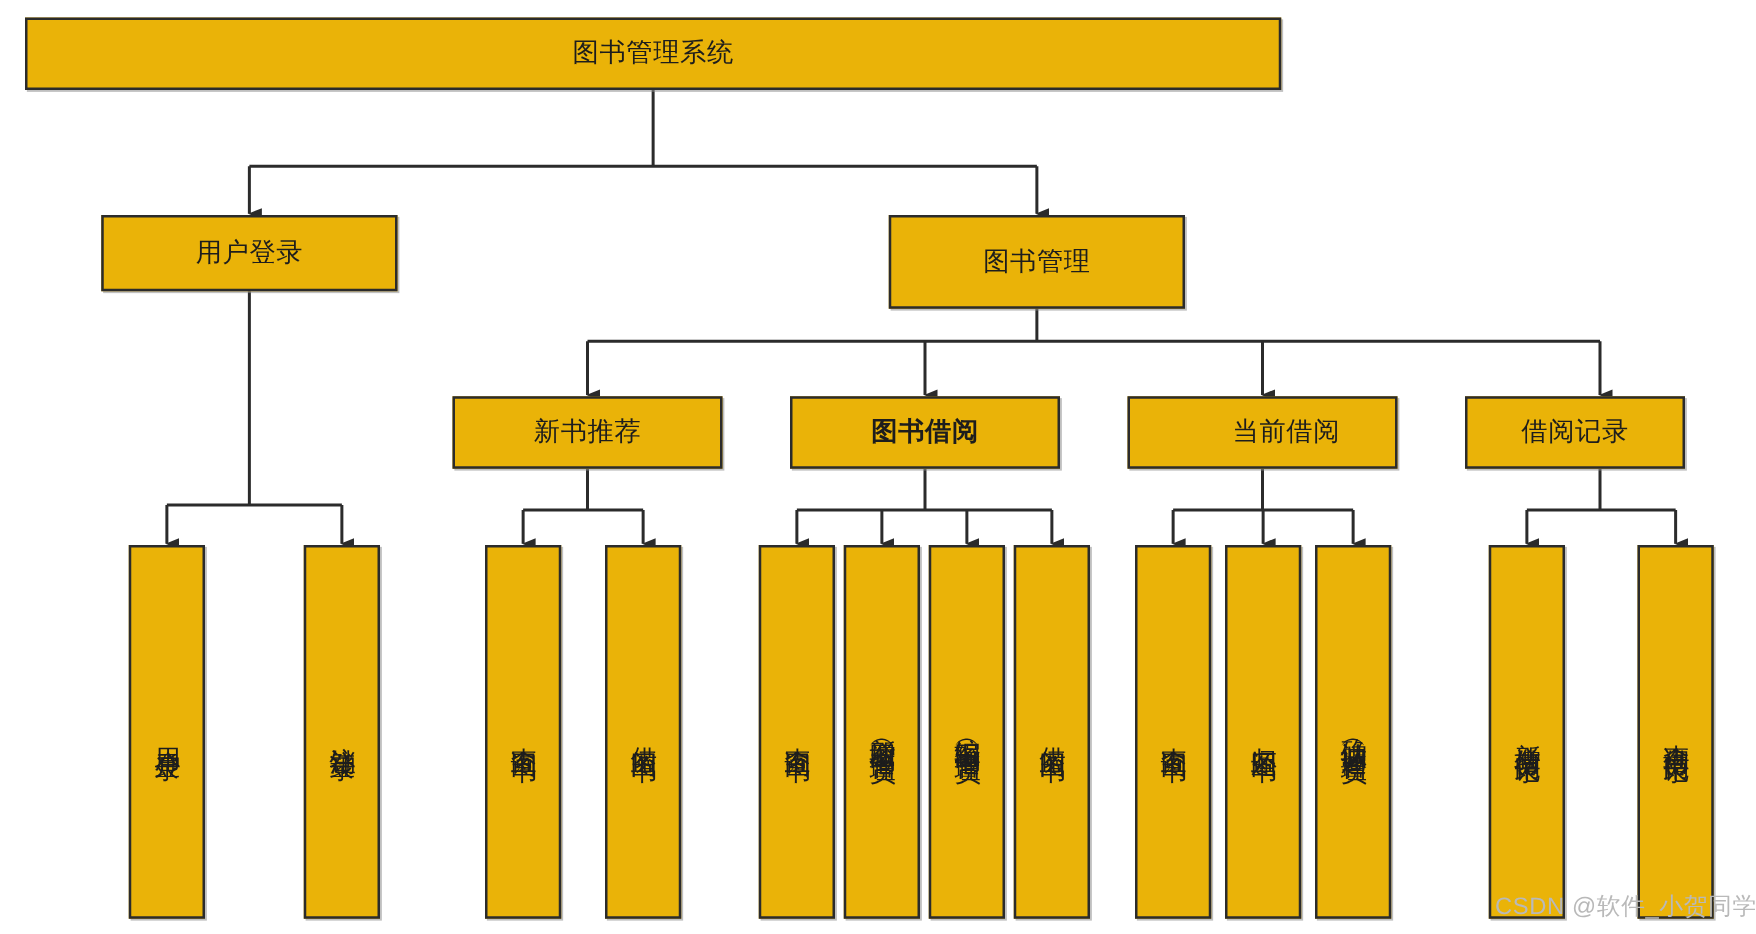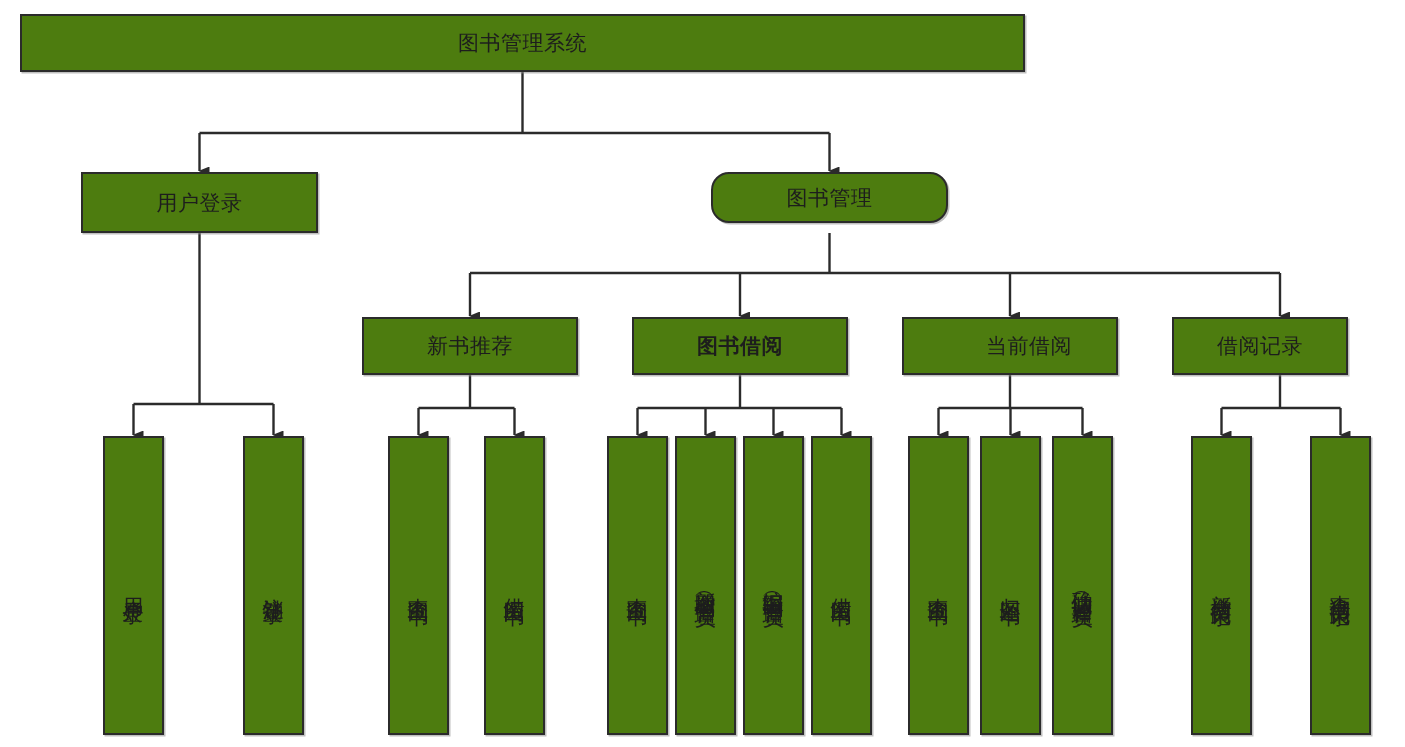--- a/index.html
+++ b/index.html
@@ -24,21 +24,21 @@
     position: absolute;
     left: 0;
     top: 0;
     width: 1405px;
     height: 747px;
     pointer-events: none;
   }
   .node {
     position: absolute;
     box-sizing: border-box;
-    background: #4d7c0f;
+    background: #eab308;
     border: 2px solid #2b2b2b;
     box-shadow: 1.5px 1.5px 0 0 rgba(140,140,140,0.55);
     display: flex;
     align-items: center;
     justify-content: center;
     z-index: 2;
   }
   .node-label {
     color: #1d1d1d;
     text-align: center;
@@ -117,21 +117,21 @@
         <line x1="1340.5" y1="408" x2="1340.5" y2="435" stroke="#2b2b2b" stroke-width="2.4" marker-end="url(#arrowhead)"></line>
       </g>
   </svg>
   <div id="node-layer">
       <div class="node horizontal" style="left: 20px; top: 14px; width: 1005px; height: 58px;">
         <span class="node-label">图书管理系统</span>
       </div>
       <div class="node horizontal" style="left: 81px; top: 172px; width: 237px; height: 61px;">
         <span class="node-label">用户登录</span>
       </div>
-      <div class="node horizontal" style="left: 711px; top: 172px; width: 237px; height: 51px; border-radius: 18px;">
+      <div class="node horizontal" style="left: 711px; top: 172px; width: 237px; height: 75px;">
         <span class="node-label">图书管理</span>
       </div>
       <div class="node horizontal" style="left: 362px; top: 317px; width: 216px; height: 58px;">
         <span class="node-label">新书推荐</span>
       </div>
       <div class="node horizontal" style="left: 632px; top: 317px; width: 216px; height: 58px; font-weight: bold;">
         <span class="node-label">图书借阅</span>
       </div>
       <div class="node horizontal" style="left: 902px; top: 317px; width: 216px; height: 58px; padding-left: 38px;">
         <span class="node-label">当前借阅</span>
@@ -172,13 +172,14 @@
       <div class="node vertical" style="left: 1052px; top: 436px; width: 61px; height: 299px;">
         <span class="node-label">确认归还（管理员）</span>
       </div>
       <div class="node vertical" style="left: 1191px; top: 436px; width: 61px; height: 299px;">
         <span class="node-label">新增借阅记录</span>
       </div>
       <div class="node vertical" style="left: 1310px; top: 436px; width: 61px; height: 299px;">
         <span class="node-label">查询借阅记录</span>
       </div>
     </div>
+  <div class="watermark" style="left: 1196px; top: 712px; color: rgb(185, 185, 185);">CSDN @软件_小贺同学</div>
 </div>
 
 </body></html>

